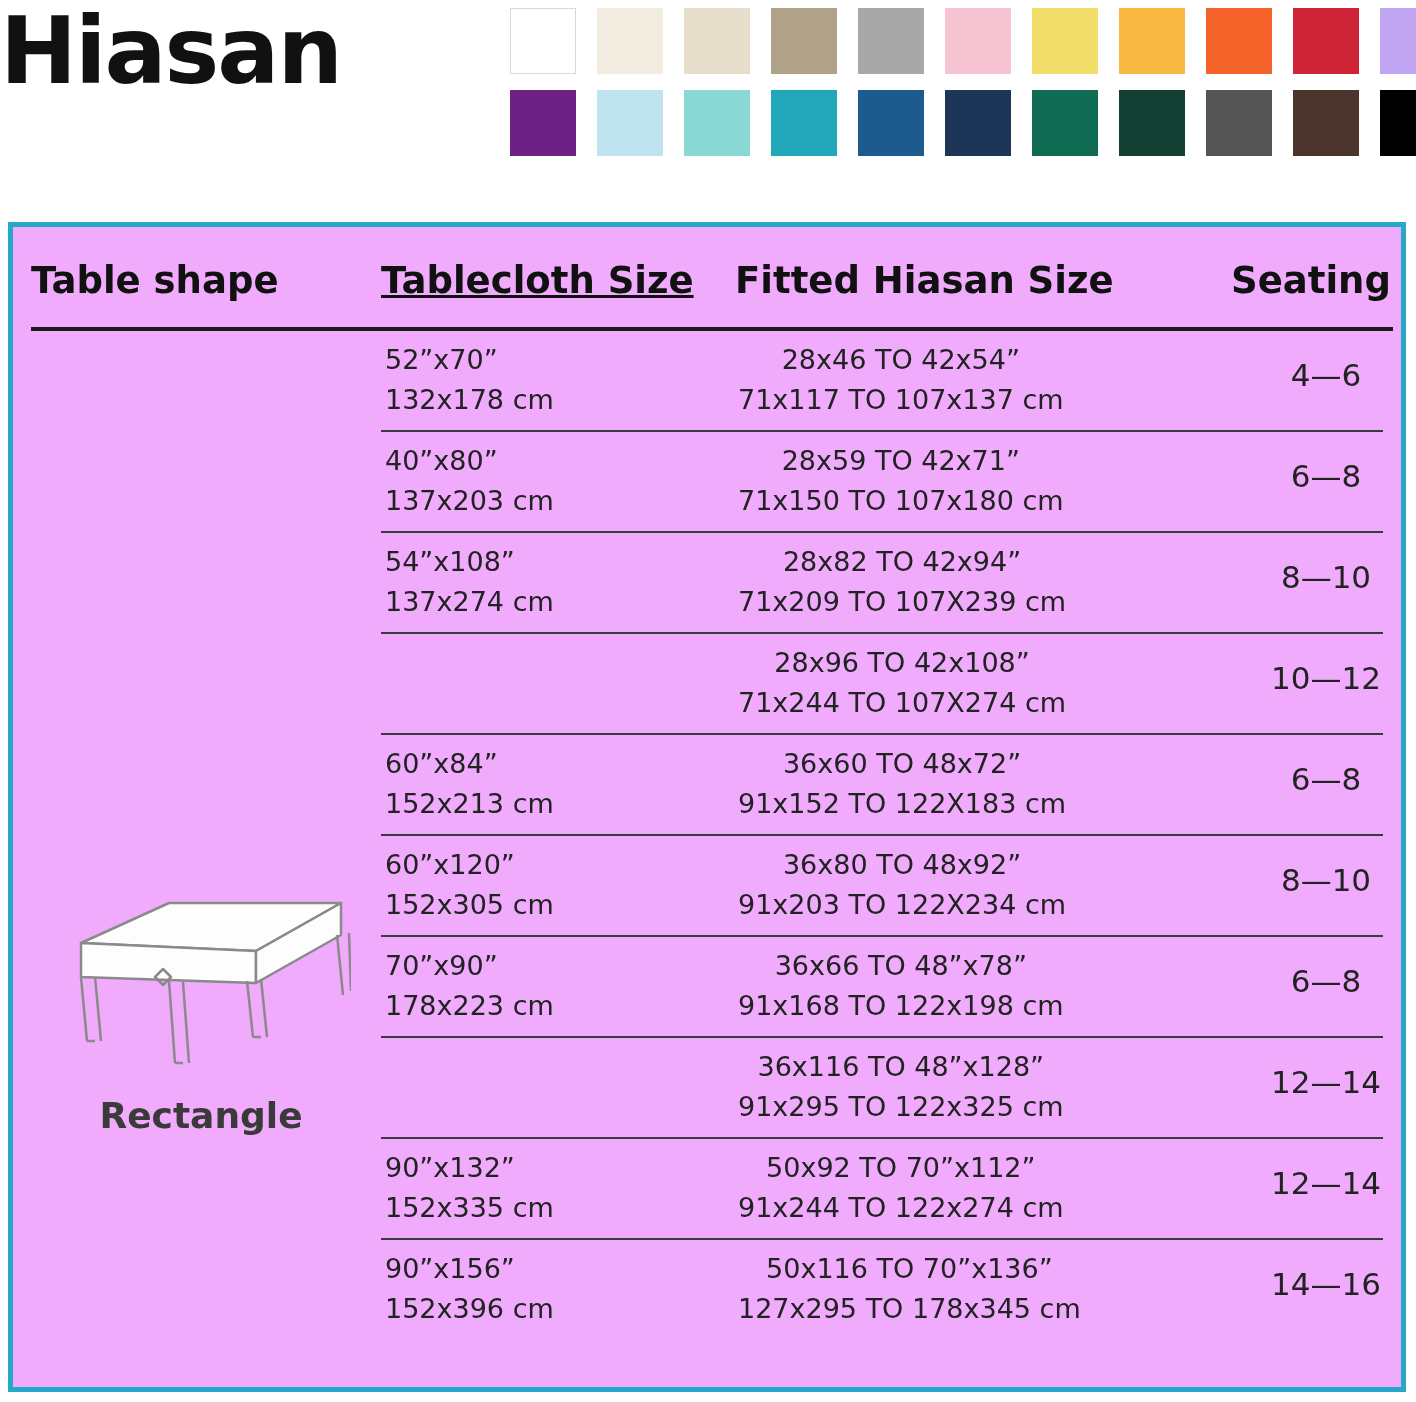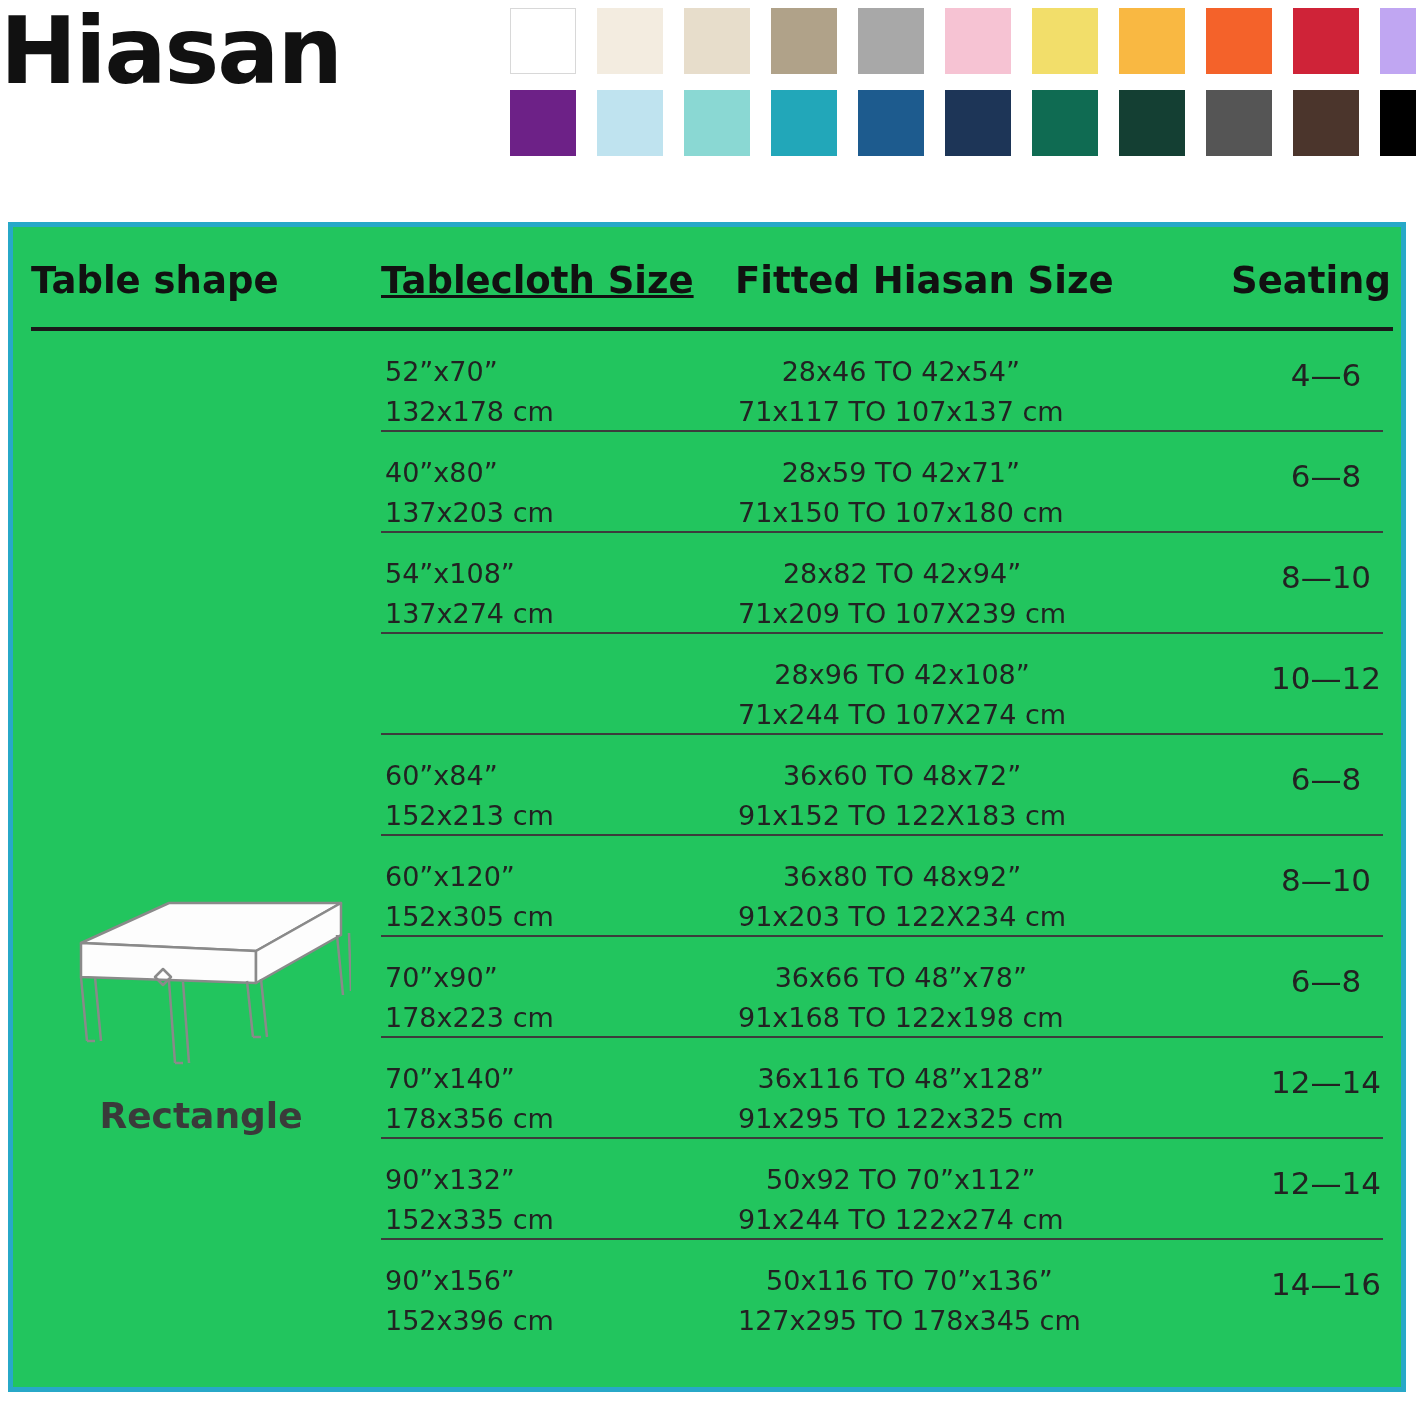--- a/index.html
+++ b/index.html
@@ -56,21 +56,21 @@
 
   
   .panel {
     position: absolute;
     left: 8px;
     top: 222px;
     width: 1398px;
     height: 1170px;
     box-sizing: border-box;
     border: 5px solid #27a8c8;
-    background: #22c55e;
+    background: #f0abfc;
   }
   .panel-inner {
     position: relative;
     width: 100%;
     height: 100%;
   }
 
   
   .thead {
     position: absolute;
@@ -117,21 +117,20 @@
   }
   .row:last-child { border-bottom: none; }
 
   .cell {
     position: absolute;
     font-size: 27px;
     line-height: 40px;
     color: #222222;
     font-family: "DejaVu Sans", sans-serif;
     white-space: nowrap;
-    margin-top: 12px;
   }
   .cell-cloth  { left: 4px;   top: 9px; }
   .cell-fitted { left: 357px; top: 9px; text-align: center; }
   .cell-seat {
     position: absolute;
     left: 845px;
     top: 26px;
     width: 200px;
     text-align: center;
     font-size: 31px;
@@ -264,21 +263,20 @@
           <div class="cell cell-cloth"><span>60”x120”</span><span class="line2">152x305 cm</span></div>
           <div class="cell cell-fitted"><span>36x80 TO 48x92”</span><span class="line2">91x203 TO 122X234 cm</span></div>
           <div class="cell-seat">8—10</div>
         </div>
         <div class="row">
           <div class="cell cell-cloth"><span>70”x90”</span><span class="line2">178x223 cm</span></div>
           <div class="cell cell-fitted"><span>36x66 TO 48”x78”</span><span class="line2">91x168 TO 122x198 cm</span></div>
           <div class="cell-seat">6—8</div>
         </div>
         <div class="row">
-          <div class="cell cell-cloth"><span>70”x140”</span><span class="line2">178x356 cm</span></div>
           <div class="cell cell-fitted"><span>36x116 TO 48”x128”</span><span class="line2">91x295 TO 122x325 cm</span></div>
           <div class="cell-seat">12—14</div>
         </div>
         <div class="row">
           <div class="cell cell-cloth"><span>90”x132”</span><span class="line2">152x335 cm</span></div>
           <div class="cell cell-fitted"><span>50x92 TO 70”x112”</span><span class="line2">91x244 TO 122x274 cm</span></div>
           <div class="cell-seat">12—14</div>
         </div>
         <div class="row">
           <div class="cell cell-cloth"><span>90”x156”</span><span class="line2">152x396 cm</span></div>

